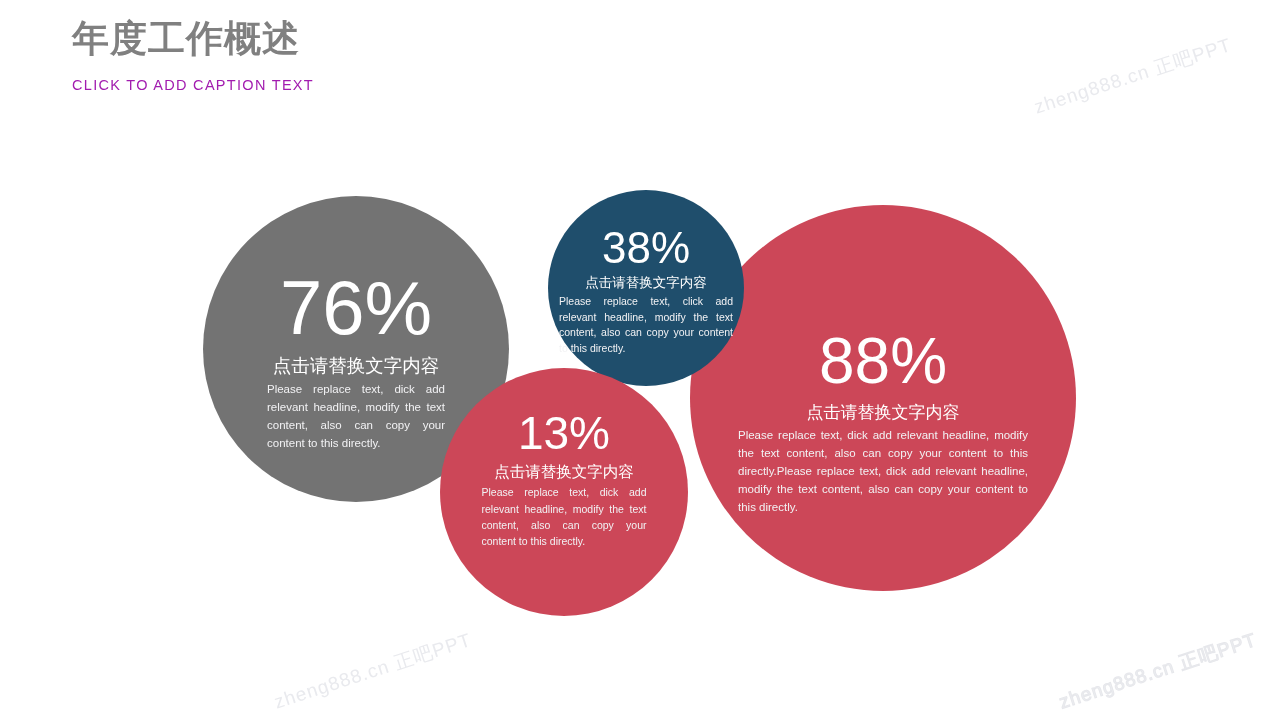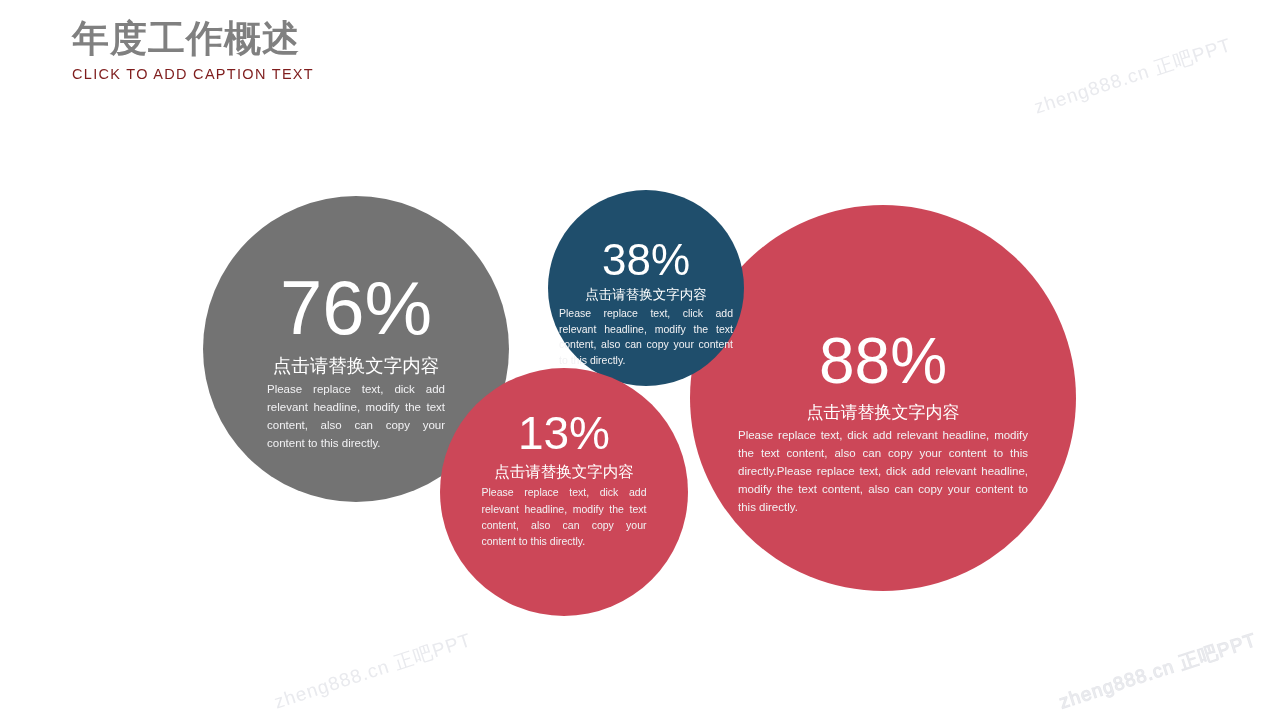--- a/index.html
+++ b/index.html
@@ -19,23 +19,23 @@
   #header { position: absolute; left: 72px; top: 18px; }
   #slide-title {
     font-size: 37px;
     font-weight: bold;
     color: #808080;
     letter-spacing: 1px;
     line-height: 1.12;
     white-space: nowrap;
   }
   #slide-subtitle {
-    margin-top: 7px;
+    margin-top: 18px;
     font-size: 14.5px;
-    color: #7f1d1d;
+    color: #a21caf;
     letter-spacing: 1.3px;
     white-space: nowrap;
     text-align: right;
   }
 
   
   .watermark {
     position: absolute;
     color: #e9eaee;
     font-size: 19px;
@@ -111,21 +111,21 @@
   #circle-88 .cn-head { font-size: 17px; margin-top: 9px; }
   #circle-88 .body-text { font-size: 11.5px; margin-top: 4px; }
 
   
   #circle-38 {
     left: 548px; top: 190px;
     width: 196px; height: 196px;
     background: #1f4e6c;
     z-index: 3;
   }
-  #circle-38 .inner { top: 36px; width: 174px; margin-top: 12px; }
+  #circle-38 .inner { top: 36px; width: 174px; }
   #circle-38 .pct { font-size: 44px; }
   #circle-38 .cn-head { font-size: 13.5px; margin-top: 5px; }
   #circle-38 .body-text { font-size: 10.5px; margin-top: 2px; line-height: 1.5; }
 
   
   #circle-53 {
     left: 440px; top: 368px;
     width: 248px; height: 248px;
     background: #cc4758;
     z-index: 4;

